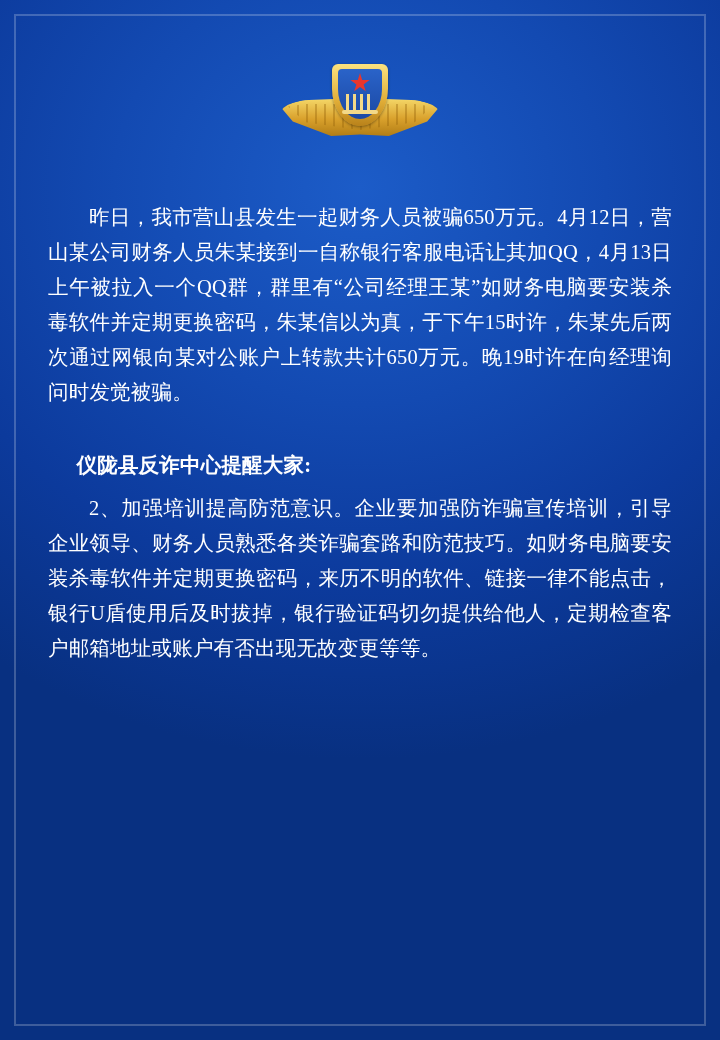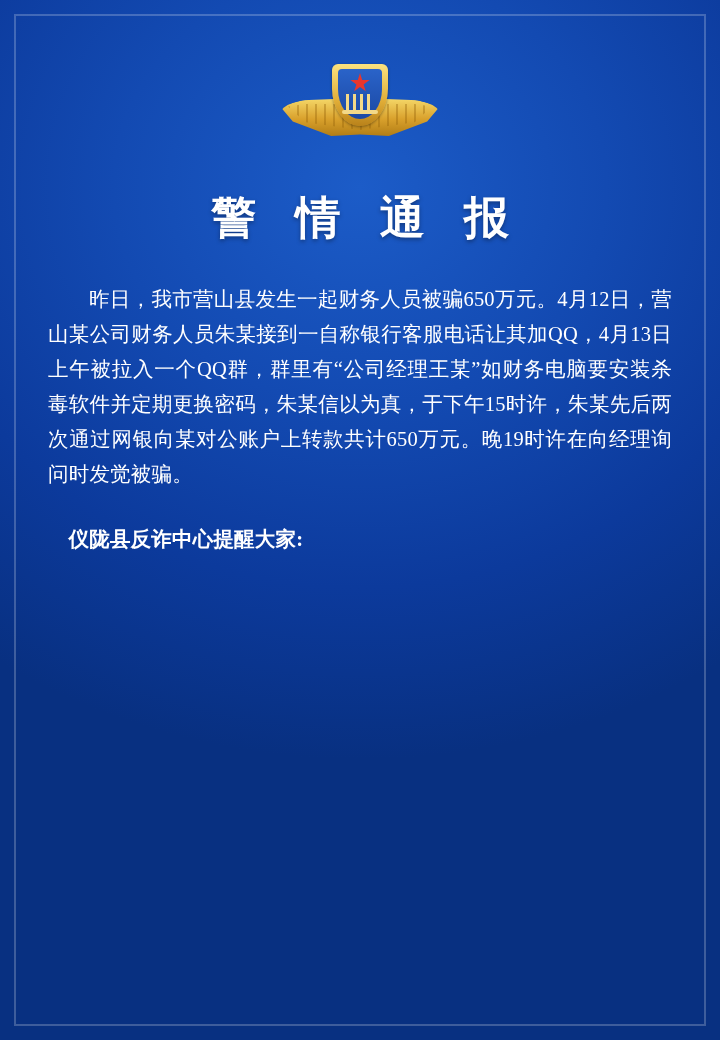--- a/index.html
+++ b/index.html
@@ -129,21 +129,21 @@
   .para {
     text-indent: 2em;
     margin: 0 0 0 0;
   }
   .section-gap {
     height: 30px;
   }
   .lead {
     text-indent: 1em;
     font-weight: bold;
-    margin: 0;
+    margin: 8px;
   }
   .para-tight {
     text-indent: 2em;
     margin: 0;
   }
 </style>
 </head>
 <body>
 
 <div class="poster">
@@ -156,24 +156,24 @@
         <div class="wings"></div>
         <div class="wing-lines"></div>
         <div class="shield"></div>
         <div class="shield-inner"></div>
         <div class="star"></div>
         <div class="pillars"></div>
         <div class="base"></div>
       </div>
     </div>
 
-    <div class="title">警 情 通 报</div>
 
     <div class="body-block">
       <p class="para">昨日，我市营山县发生一起财务人员被骗650万元。4月12日，营山某公司财务人员朱某接到一自称银行客服电话让其加QQ，4月13日上午被拉入一个QQ群，群里有“公司经理王某”如财务电脑要安装杀毒软件并定期更换密码，朱某信以为真，于下午15时许，朱某先后两次通过网银向某对公账户上转款共计650万元。晚19时许在向经理询问时发觉被骗。</p>
 
       <div class="section-gap"></div>
 
       <p class="lead">仪陇县反诈中心提醒大家:</p>
+      <p class="para-tight">2、加强培训提高防范意识。企业要加强防诈骗宣传培训，引导企业领导、财务人员熟悉各类诈骗套路和防范技巧。如财务电脑要安装杀毒软件并定期更换密码，来历不明的软件、链接一律不能点击，银行U盾使用后及时拔掉，银行验证码切勿提供给他人，定期检查客户邮箱地址或账户有否出现无故变更等等。</p>
     </div>
 
   </div>
 </div>
 
 </body></html>

